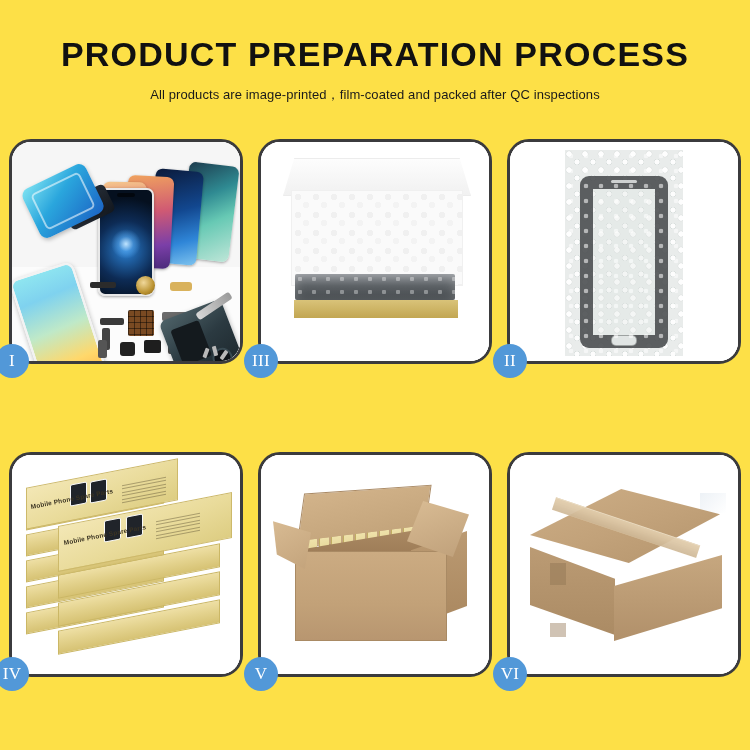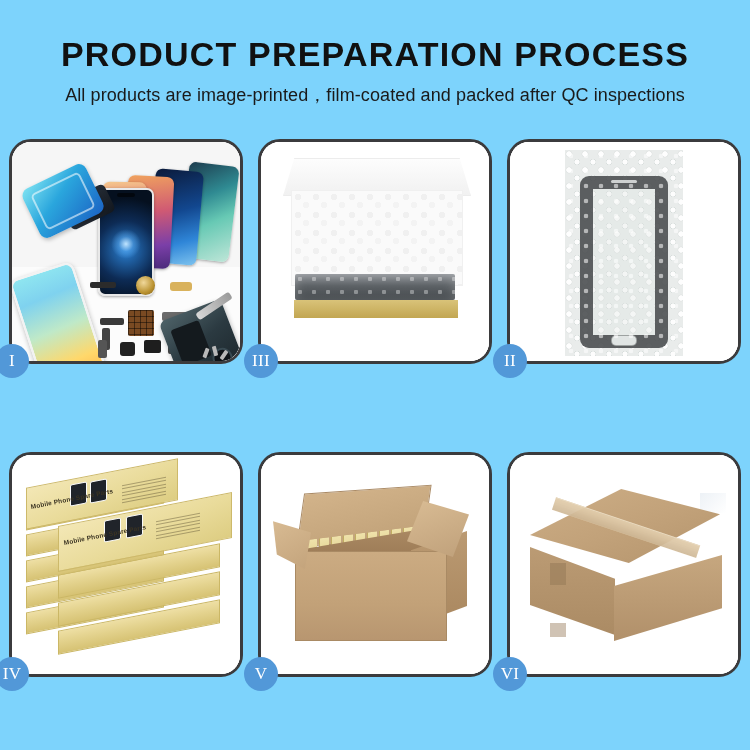--- a/index.html
+++ b/index.html
@@ -11,21 +11,21 @@
     width: 750px;
     height: 750px;
     overflow: hidden;
     font-family: "Liberation Sans", sans-serif;
     color: #111;
   }
   .page {
     position: relative;
     width: 750px;
     height: 750px;
-    background: #7dd3fc;
+    background: #fde047;
   }
 
   
   .header {
     position: absolute;
     top: 34px;
     left: 0;
     width: 750px;
     text-align: center;
   }
@@ -34,21 +34,21 @@
     font-size: 34px;
     font-weight: 700;
     letter-spacing: 1.2px;
     color: #111111;
     line-height: 40px;
     margin: 0;
     white-space: nowrap;
   }
   .subtitle {
     font-family: "Liberation Sans", sans-serif;
-    font-size: 18px;
+    font-size: 13px;
     font-weight: 400;
     color: #1a1a1a;
     line-height: 22px;
     margin: 10px 0 0 0;
     white-space: nowrap;
     letter-spacing: .1px;
   }
 
   
   .grid {

